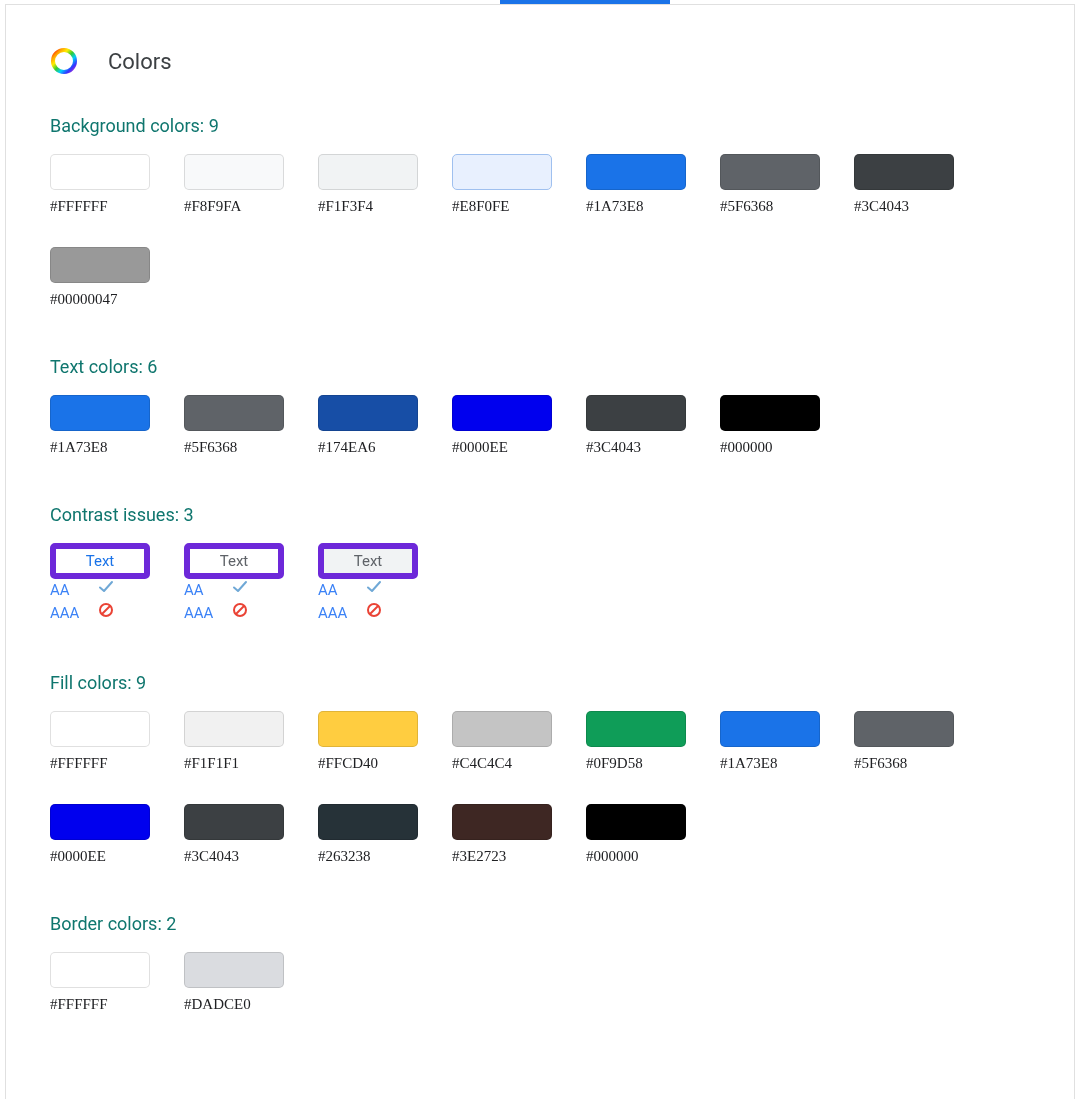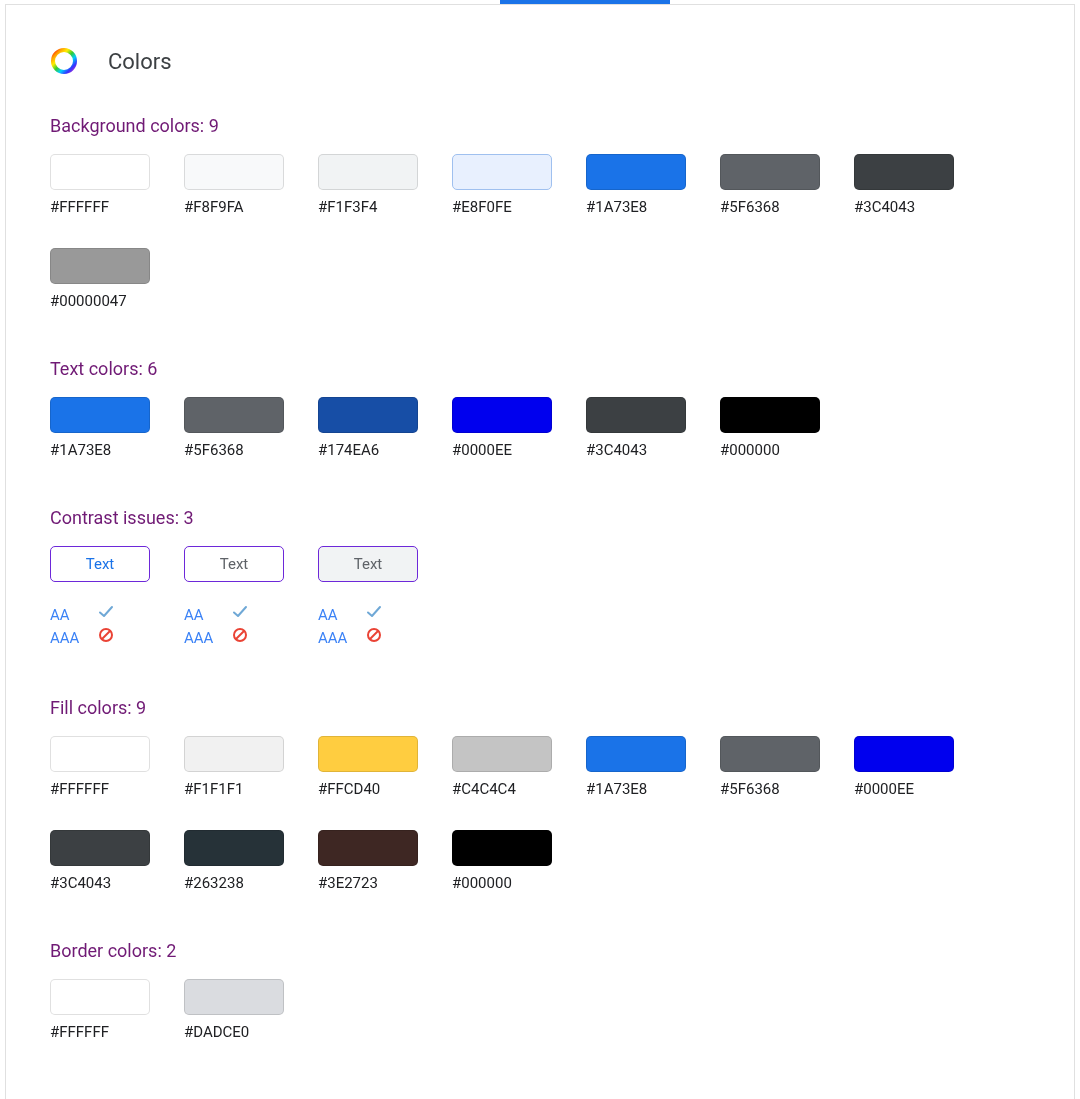--- a/index.html
+++ b/index.html
@@ -35,56 +35,57 @@
     .color-wheel {
       width: 28px;
       height: 28px;
     }
     .section {
       margin-bottom: 48px;
     }
     .section-title {
       font-size: 18px;
       font-weight: 400;
-      color: #701a75;
+      color: #0f766e;
       margin-bottom: 18px;
     }
     .swatch-grid {
       display: flex;
       flex-wrap: wrap;
       gap: 32px 34px;
     }
     .swatch-item {
       width: 100px;
+      font-family: Liberation Serif, serif;
     }
     .swatch {
       width: 100px;
       height: 36px;
       border-radius: 5px;
       border: 1px solid rgba(0,0,0,0.12);
       margin-bottom: 8px;
     }
     .swatch-label {
       font-size: 15px;
       color: #202124;
       white-space: nowrap;
     }
     .contrast-item {
       width: 100px;
     }
     .contrast-sample {
       width: 100px;
       height: 36px;
       border-radius: 5px;
-      border: 1px solid #6d28d9;
+      border: 6px solid #6d28d9;
       display: flex;
       align-items: center;
       justify-content: center;
       font-size: 15px;
-      margin-bottom: 22px;
+      margin-bottom: 0;
     }
     .contrast-row {
       display: flex;
       align-items: center;
       gap: 14px;
       font-size: 15px;
       color: #3b82f6;
       line-height: 1.5;
     }
     .contrast-row .level {
@@ -261,20 +262,24 @@
         </div>
         <div class="swatch-item">
           <div class="swatch" style="background: rgb(255, 205, 64);"></div>
           <div class="swatch-label">#FFCD40</div>
         </div>
         <div class="swatch-item">
           <div class="swatch" style="background: rgb(196, 196, 196);"></div>
           <div class="swatch-label">#C4C4C4</div>
         </div>
         <div class="swatch-item">
+          <div class="swatch" style="background: rgb(15, 157, 88);"></div>
+          <div class="swatch-label">#0F9D58</div>
+        </div>
+        <div class="swatch-item">
           <div class="swatch" style="background: rgb(26, 115, 232);"></div>
           <div class="swatch-label">#1A73E8</div>
         </div>
         <div class="swatch-item">
           <div class="swatch" style="background: rgb(95, 99, 104);"></div>
           <div class="swatch-label">#5F6368</div>
         </div>
         <div class="swatch-item">
           <div class="swatch" style="background: rgb(0, 0, 238);"></div>
           <div class="swatch-label">#0000EE</div>

